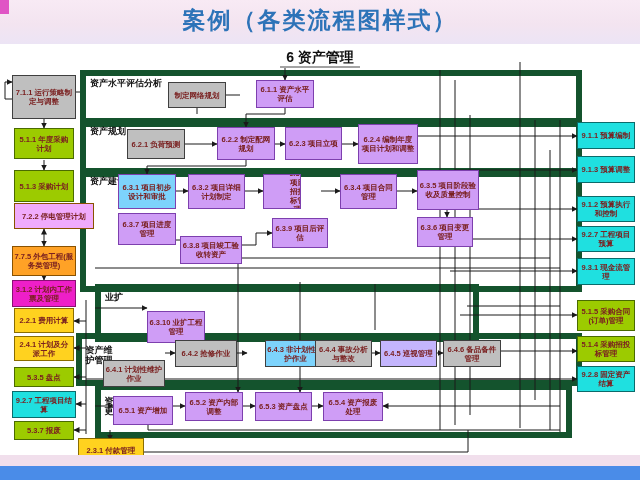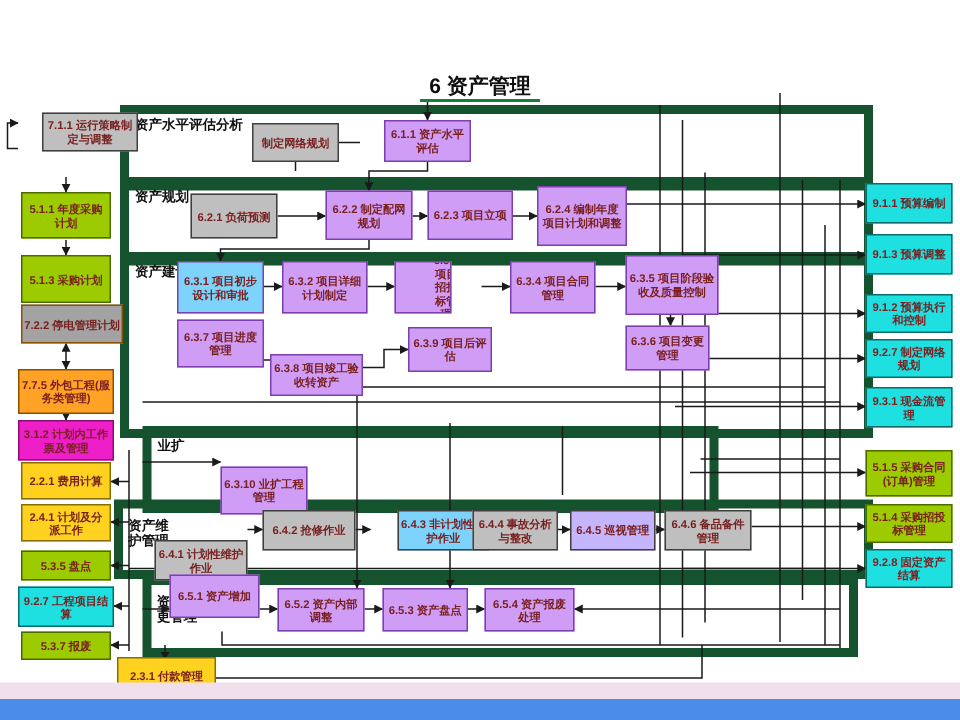--- a/index.html
+++ b/index.html
@@ -5,40 +5,44 @@
   html,body{margin:0;padding:0;background:#888;}
   #root{position:relative;width:640px;height:480px;background:#ffffff;overflow:hidden;
         font-family:"Liberation Sans",sans-serif;}
   .banner{position:absolute;left:0;top:0;width:640px;height:44px;
           background:linear-gradient(180deg,#f8eaf4 0%,#f3e4f0 55%,#ece4f5 100%);z-index:5;}
   .banner-title{position:absolute;left:0;top:5px;width:100%;text-align:center;
           font-size:23px;font-weight:bold;letter-spacing:2px;color:#2d73b8;}
   .corner{position:absolute;left:0;top:0;width:9px;height:14px;background:#e055c5;}
   .diagram-title{position:absolute;left:250px;top:49px;width:140px;text-align:center;
           font-size:14px;font-weight:bold;color:#101010;z-index:4;}
-  .diagram-title span{border-bottom:2px solid #15803d;padding:0 6px 1px;}
+  .diagram-title span{border-bottom:2px solid #a3a3a3;padding:0 6px 1px;}
   .band{position:absolute;border:6px solid #14532d;z-index:2;background:transparent;text-align:center;}
   .band-label{position:absolute;left:4px;top:2px;font-size:9px;font-weight:bold;
           color:#111;line-height:1.15;}
   .band-label.vertical{width:30px;top:6px;left:2px;}
   #wires{position:absolute;left:0;top:0;z-index:3;pointer-events:none;}
   .node{position:absolute;border:1px solid #333;display:flex;align-items:center;justify-content:center;
           text-align:center;font-size:7.5px;font-weight:bold;line-height:1.2;padding:1px;
           box-sizing:border-box;z-index:4;overflow:hidden;}
   .wm{position:absolute;right:6px;bottom:15px;font-size:16px;font-weight:bold;color:#ffffff;
       letter-spacing:1px;z-index:9;
       text-shadow:-1px -1px 0 #4a4a4a,1px -1px 0 #4a4a4a,-1px 1px 0 #4a4a4a,1px 1px 0 #4a4a4a;}
   .strip-pink{position:absolute;left:0;top:455px;width:640px;height:11px;background:#f1dfec;z-index:6;}
   .strip-blue{position:absolute;left:0;top:466px;width:640px;height:14px;background:#4a8ce8;z-index:7;}
 </style>
 </head>
 <body>
 
 <div id="root">
 
+  <div class="banner">
+    <div class="corner"></div>
+    <div class="banner-title">案例（各类流程图样式）</div>
+  </div>
 
   <div class="diagram-title">
     <span>6 资产管理</span>
   </div>
 
   <div id="bands">
       <div class="band" style="left: 80px; top: 70px; width: 490px; height: 45px;">
         <div class="band-label">资产水平评估分析</div>
       </div>
       <div class="band" style="left: 80px; top: 118px; width: 490px; height: 47px;">
@@ -125,30 +129,30 @@
         <polyline points="86,300 86,434" fill="none" stroke="#1a1a1a" stroke-width="1"></polyline>
         <polyline points="86,321 74,321" fill="none" stroke="#1a1a1a" stroke-width="1" marker-end="url(#ah)"></polyline>
         <polyline points="86,348 74,348" fill="none" stroke="#1a1a1a" stroke-width="1" marker-end="url(#ah)"></polyline>
         <polyline points="86,377 74,377" fill="none" stroke="#1a1a1a" stroke-width="1" marker-end="url(#ah)"></polyline>
         <polyline points="86,404 76,404" fill="none" stroke="#1a1a1a" stroke-width="1" marker-end="url(#ah)"></polyline>
         <polyline points="86,430 74,430" fill="none" stroke="#1a1a1a" stroke-width="1" marker-end="url(#ah)"></polyline>
       </g>
   </svg>
 
   <div id="nodes">
-      <div class="node" style="left: 28px; top: 75px; width: 64px; height: 26px; background: rgb(191, 191, 191); border-color: rgb(63, 63, 63); color: rgb(122, 32, 32);">7.1.1 运行策略制定与调整</div>
+      <div class="node" style="left: 12px; top: 75px; width: 64px; height: 44px; background: rgb(191, 191, 191); border-color: rgb(63, 63, 63); color: rgb(122, 32, 32);">7.1.1 运行策略制定与调整</div>
       <div class="node" style="left: 168px; top: 82px; width: 58px; height: 26px; background: rgb(191, 191, 191); border-color: rgb(63, 63, 63); color: rgb(122, 32, 32);">制定网络规划</div>
       <div class="node" style="left: 256px; top: 80px; width: 58px; height: 28px; background: rgb(207, 157, 246); border-color: rgb(125, 63, 174); color: rgb(122, 32, 32);">6.1.1 资产水平评估</div>
       <div class="node" style="left: 14px; top: 128px; width: 60px; height: 31px; background: rgb(156, 203, 0); border-color: rgb(74, 107, 0); color: rgb(122, 32, 32);">5.1.1 年度采购计划</div>
       <div class="node" style="left: 127px; top: 129px; width: 58px; height: 30px; background: rgb(191, 191, 191); border-color: rgb(63, 63, 63); color: rgb(122, 32, 32);">6.2.1 负荷预测</div>
       <div class="node" style="left: 217px; top: 127px; width: 58px; height: 33px; background: rgb(207, 157, 246); border-color: rgb(125, 63, 174); color: rgb(122, 32, 32);">6.2.2 制定配网规划</div>
       <div class="node" style="left: 285px; top: 127px; width: 57px; height: 33px; background: rgb(207, 157, 246); border-color: rgb(125, 63, 174); color: rgb(122, 32, 32);">6.2.3 项目立项</div>
       <div class="node" style="left: 358px; top: 124px; width: 60px; height: 40px; background: rgb(207, 157, 246); border-color: rgb(125, 63, 174); color: rgb(122, 32, 32);">6.2.4 编制年度项目计划和调整</div>
       <div class="node" style="left: 14px; top: 170px; width: 60px; height: 32px; background: rgb(156, 203, 0); border-color: rgb(74, 107, 0); color: rgb(122, 32, 32);">5.1.3 采购计划</div>
-      <div class="node" style="left: 14px; top: 203px; width: 68px; height: 26px; background: #a3a3a3; border-color: rgb(138, 82, 0); color: rgb(122, 32, 32);">7.2.2 停电管理计划</div>
+      <div class="node" style="left: 14px; top: 203px; width: 80px; height: 26px; background: #f0abfc; border-color: rgb(138, 82, 0); color: rgb(122, 32, 32);">7.2.2 停电管理计划</div>
       <div class="node" style="left: 118px; top: 174px; width: 58px; height: 35px; background: #7dd3fc; border-color: rgb(125, 63, 174); color: rgb(122, 32, 32);">6.3.1 项目初步设计和审批</div>
       <div class="node" style="left: 188px; top: 174px; width: 57px; height: 35px; background: rgb(207, 157, 246); border-color: rgb(125, 63, 174); color: rgb(122, 32, 32);">6.3.2 项目详细计划制定</div>
       <div class="node" style="left: 263px; top: 174px; width: 38px; height: 35px; background: rgb(207, 157, 246); border-color: rgb(125, 63, 174); color: rgb(122, 32, 32); padding-left: 32px;">6.3.3 项目招投标管理</div>
       <div class="node" style="left: 340px; top: 174px; width: 57px; height: 35px; background: rgb(207, 157, 246); border-color: rgb(125, 63, 174); color: rgb(122, 32, 32);">6.3.4 项目合同管理</div>
       <div class="node" style="left: 417px; top: 170px; width: 62px; height: 40px; background: rgb(207, 157, 246); border-color: rgb(125, 63, 174); color: rgb(122, 32, 32);">6.3.5 项目阶段验收及质量控制</div>
       <div class="node" style="left: 118px; top: 213px; width: 58px; height: 32px; background: rgb(207, 157, 246); border-color: rgb(125, 63, 174); color: rgb(122, 32, 32);">6.3.7 项目进度管理</div>
       <div class="node" style="left: 272px; top: 218px; width: 56px; height: 30px; background: rgb(207, 157, 246); border-color: rgb(125, 63, 174); color: rgb(122, 32, 32);">6.3.9 项目后评估</div>
       <div class="node" style="left: 417px; top: 217px; width: 56px; height: 30px; background: rgb(207, 157, 246); border-color: rgb(125, 63, 174); color: rgb(122, 32, 32);">6.3.6 项目变更管理</div>
       <div class="node" style="left: 180px; top: 236px; width: 62px; height: 28px; background: rgb(207, 157, 246); border-color: rgb(125, 63, 174); color: rgb(122, 32, 32);">6.3.8 项目竣工验收转资产</div>
       <div class="node" style="left: 12px; top: 246px; width: 64px; height: 30px; background: rgb(255, 162, 38); border-color: rgb(138, 82, 0); color: rgb(122, 32, 32);">7.7.5 外包工程(服务类管理)</div>
@@ -157,30 +161,30 @@
       <div class="node" style="left: 14px; top: 308px; width: 60px; height: 25px; background: rgb(255, 210, 31); border-color: rgb(138, 109, 0); color: rgb(122, 32, 32);">2.2.1 费用计算</div>
       <div class="node" style="left: 14px; top: 336px; width: 60px; height: 25px; background: rgb(255, 210, 31); border-color: rgb(138, 109, 0); color: rgb(122, 32, 32);">2.4.1 计划及分派工作</div>
       <div class="node" style="left: 103px; top: 360px; width: 62px; height: 27px; background: rgb(191, 191, 191); border-color: rgb(63, 63, 63); color: rgb(122, 32, 32);">6.4.1 计划性维护作业</div>
       <div class="node" style="left: 175px; top: 340px; width: 62px; height: 27px; background: rgb(191, 191, 191); border-color: rgb(63, 63, 63); color: rgb(122, 32, 32);">6.4.2 抢修作业</div>
       <div class="node" style="left: 247px; top: 340px; width: 61px; height: 27px; background: #7dd3fc; border-color: rgb(63, 63, 63); color: rgb(122, 32, 32); margin-left: 18px;">6.4.3 非计划性维护作业</div>
       <div class="node" style="left: 315px; top: 340px; width: 57px; height: 27px; background: rgb(191, 191, 191); border-color: rgb(63, 63, 63); color: rgb(122, 32, 32);">6.4.4 事故分析与整改</div>
       <div class="node" style="left: 380px; top: 340px; width: 57px; height: 27px; background: #c4b5fd; border-color: rgb(63, 63, 63); color: rgb(122, 32, 32);">6.4.5 巡视管理</div>
       <div class="node" style="left: 443px; top: 340px; width: 58px; height: 27px; background: rgb(191, 191, 191); border-color: rgb(63, 63, 63); color: rgb(122, 32, 32);">6.4.6 备品备件管理</div>
       <div class="node" style="left: 14px; top: 367px; width: 60px; height: 20px; background: rgb(156, 203, 0); border-color: rgb(74, 107, 0); color: rgb(122, 32, 32);">5.3.5 盘点</div>
       <div class="node" style="left: 12px; top: 391px; width: 64px; height: 27px; background: rgb(31, 224, 224); border-color: rgb(11, 107, 107); color: rgb(122, 32, 32);">9.2.7 工程项目结算</div>
-      <div class="node" style="left: 113px; top: 383px; width: 60px; height: 29px; background: rgb(207, 157, 246); border-color: rgb(125, 63, 174); color: rgb(122, 32, 32);">6.5.1 资产增加</div>
+      <div class="node" style="left: 113px; top: 396px; width: 60px; height: 29px; background: rgb(207, 157, 246); border-color: rgb(125, 63, 174); color: rgb(122, 32, 32);">6.5.1 资产增加</div>
       <div class="node" style="left: 185px; top: 392px; width: 58px; height: 29px; background: rgb(207, 157, 246); border-color: rgb(125, 63, 174); color: rgb(122, 32, 32);">6.5.2 资产内部调整</div>
       <div class="node" style="left: 255px; top: 392px; width: 57px; height: 29px; background: rgb(207, 157, 246); border-color: rgb(125, 63, 174); color: rgb(122, 32, 32);">6.5.3 资产盘点</div>
       <div class="node" style="left: 323px; top: 392px; width: 60px; height: 29px; background: rgb(207, 157, 246); border-color: rgb(125, 63, 174); color: rgb(122, 32, 32);">6.5.4 资产报废处理</div>
       <div class="node" style="left: 14px; top: 421px; width: 60px; height: 19px; background: rgb(156, 203, 0); border-color: rgb(74, 107, 0); color: rgb(122, 32, 32);">5.3.7 报废</div>
       <div class="node" style="left: 78px; top: 438px; width: 66px; height: 24px; background: rgb(255, 210, 31); border-color: rgb(138, 109, 0); color: rgb(122, 32, 32);">2.3.1 付款管理</div>
       <div class="node" style="left: 577px; top: 122px; width: 58px; height: 27px; background: rgb(31, 224, 224); border-color: rgb(11, 107, 107); color: rgb(122, 32, 32);">9.1.1 预算编制</div>
       <div class="node" style="left: 577px; top: 156px; width: 58px; height: 27px; background: rgb(31, 224, 224); border-color: rgb(11, 107, 107); color: rgb(122, 32, 32);">9.1.3 预算调整</div>
       <div class="node" style="left: 577px; top: 196px; width: 58px; height: 26px; background: rgb(31, 224, 224); border-color: rgb(11, 107, 107); color: rgb(122, 32, 32);">9.1.2 预算执行和控制</div>
-      <div class="node" style="left: 577px; top: 226px; width: 58px; height: 26px; background: rgb(31, 224, 224); border-color: rgb(11, 107, 107); color: rgb(122, 32, 32);">9.2.7 制定网络规划</div>
+      <div class="node" style="left: 577px; top: 226px; width: 58px; height: 26px; background: rgb(31, 224, 224); border-color: rgb(11, 107, 107); color: rgb(122, 32, 32);">9.2.7 工程项目预算</div>
       <div class="node" style="left: 577px; top: 258px; width: 58px; height: 27px; background: rgb(31, 224, 224); border-color: rgb(11, 107, 107); color: rgb(122, 32, 32);">9.3.1 现金流管理</div>
       <div class="node" style="left: 577px; top: 300px; width: 58px; height: 31px; background: rgb(156, 203, 0); border-color: rgb(74, 107, 0); color: rgb(122, 32, 32);">5.1.5 采购合同(订单)管理</div>
       <div class="node" style="left: 577px; top: 336px; width: 58px; height: 26px; background: rgb(156, 203, 0); border-color: rgb(74, 107, 0); color: rgb(122, 32, 32);">5.1.4 采购招投标管理</div>
       <div class="node" style="left: 577px; top: 366px; width: 58px; height: 26px; background: rgb(31, 224, 224); border-color: rgb(11, 107, 107); color: rgb(122, 32, 32);">9.2.8 固定资产结算</div>
     </div>
 
   <div class="strip-pink"></div>
   <div class="strip-blue"></div>
 </div>
 

